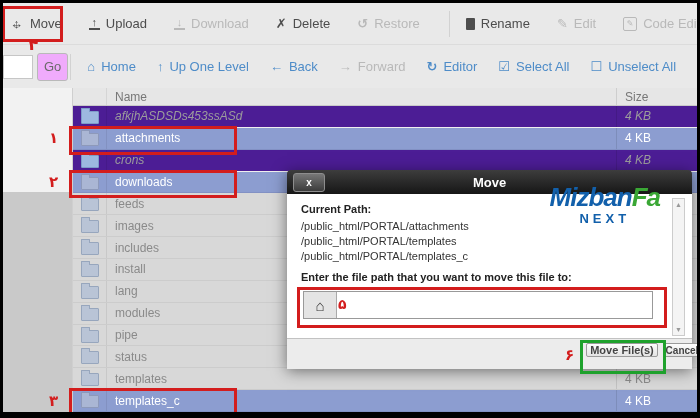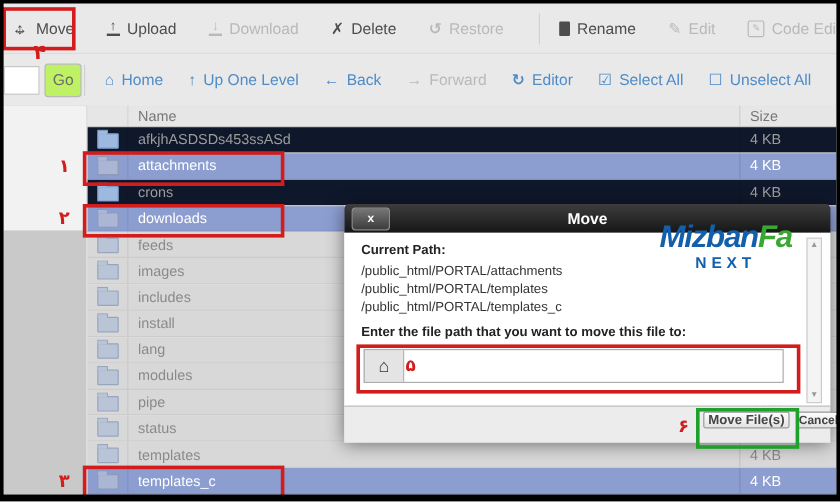--- a/index.html
+++ b/index.html
@@ -27,37 +27,37 @@
   .move-ico span{position:absolute;left:0;top:0;width:15px;height:15px;display:flex;
                  align-items:center;justify-content:center;font-weight:bold;font-size:13px;}
   .tray{display:inline-flex;flex-direction:column;align-items:center;line-height:1;}
   .tray .a{font-size:11px;font-weight:bold;}
   .tray .base{width:11px;height:2px;background:currentColor;margin-top:0px;}
   .page-ico{width:9px;height:12px;background:currentColor;border-radius:1px;}
   .sq-ico{width:12px;height:12px;border:1.5px solid currentColor;border-radius:2px;
           display:inline-flex;align-items:center;justify-content:center;font-size:8px;}
   .addr-input{width:30px;height:24px;border:1px solid #c6c6c6;background:#fff;margin-right:4px;
               font-size:12px;padding:0 3px;box-sizing:border-box;}
-  .go-btn{width:32px;height:28px;background:#bef264;border:1px solid #b9b9b9;border-radius:3px;
+  .go-btn{width:32px;height:28px;background:#f0abfc;border:1px solid #b9b9b9;border-radius:3px;
           font-size:13px;color:#6a6a6a;font-family:inherit;cursor:pointer;}
 
   
   .gutter{position:absolute;left:3px;top:88px;width:69px;bottom:6px;background:#f2f2f2;}
   .gutter-dim{position:absolute;left:0;right:0;top:104px;bottom:0;background:#c9c9c9;}
   .ftable{position:absolute;left:72px;top:88px;right:3px;bottom:6px;display:flex;flex-direction:column;
           background:#fff;border-left:1px solid #cfcfcf;}
   .fhead{height:17px;flex:none;background:#e6e6e6;border-bottom:1px solid #c9c9c9;
          display:flex;align-items:center;font-size:12px;color:#777;}
   .col-ico{width:33px;flex:none;align-self:stretch;display:flex;align-items:center;
            justify-content:center;border-right:1px solid rgba(0,0,0,0.07);}
   .col-name{flex:1;padding-left:8px;overflow:hidden;white-space:nowrap;}
   .col-size{width:81px;flex:none;align-self:stretch;display:flex;align-items:center;
             padding-left:8px;box-sizing:border-box;border-left:1px solid rgba(0,0,0,0.10);}
   .frow{flex:1;display:flex;align-items:center;font-size:12px;position:relative;cursor:pointer;}
-  .frow.state-normal{background:#0f172a;color:#9c9c9c;border-bottom:1px solid #efefef;}
+  .frow.state-normal{background:#4c1d95;color:#9c9c9c;border-bottom:1px solid #efefef;font-style:italic;}
   .frow.state-dim{background:#d8d8d8;color:#8a8a8a;border-bottom:1px solid #cccccc;}
   .frow.state-selected{background:#8c9dd0;color:#fff;border-bottom:1px solid #8291c4;}
   .folder{width:16px;height:11px;background:#9db9e0;border:1px solid #7d9cc9;border-radius:1px;
           position:relative;margin-top:2px;}
   .folder::before{content:"";position:absolute;left:-1px;top:-4px;width:7px;height:3px;
           background:#9db9e0;border:1px solid #7d9cc9;border-bottom:none;border-radius:1px 1px 0 0;}
   .state-dim .folder{background:#b9c4d6;border-color:#97a6bd;}
   .state-dim .folder::before{background:#b9c4d6;border-color:#97a6bd;}
   .state-selected .folder{background:#aab6d4;border-color:#8d99ba;}
   .state-selected .folder::before{background:#aab6d4;border-color:#8d99ba;}

